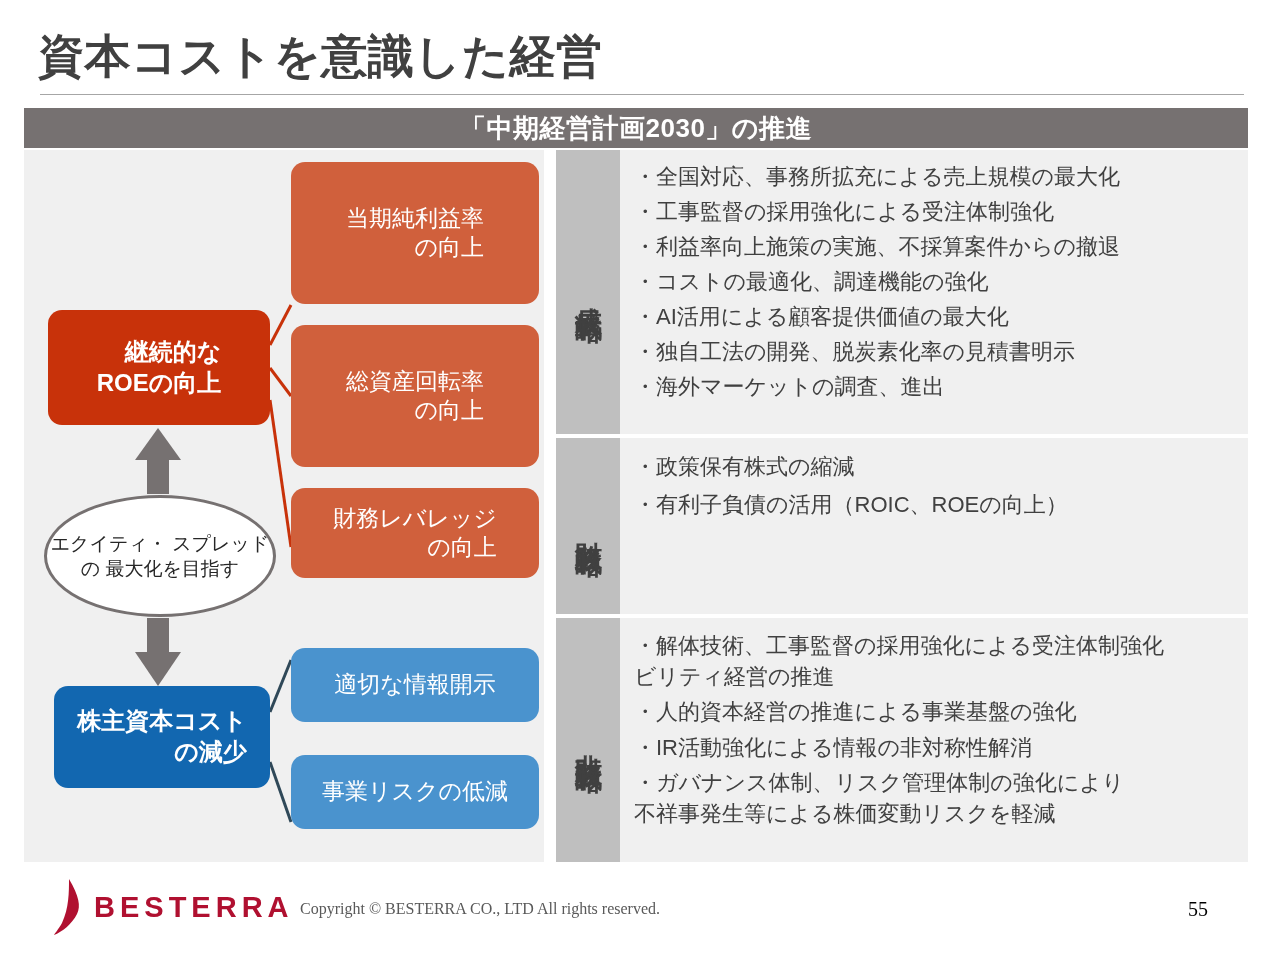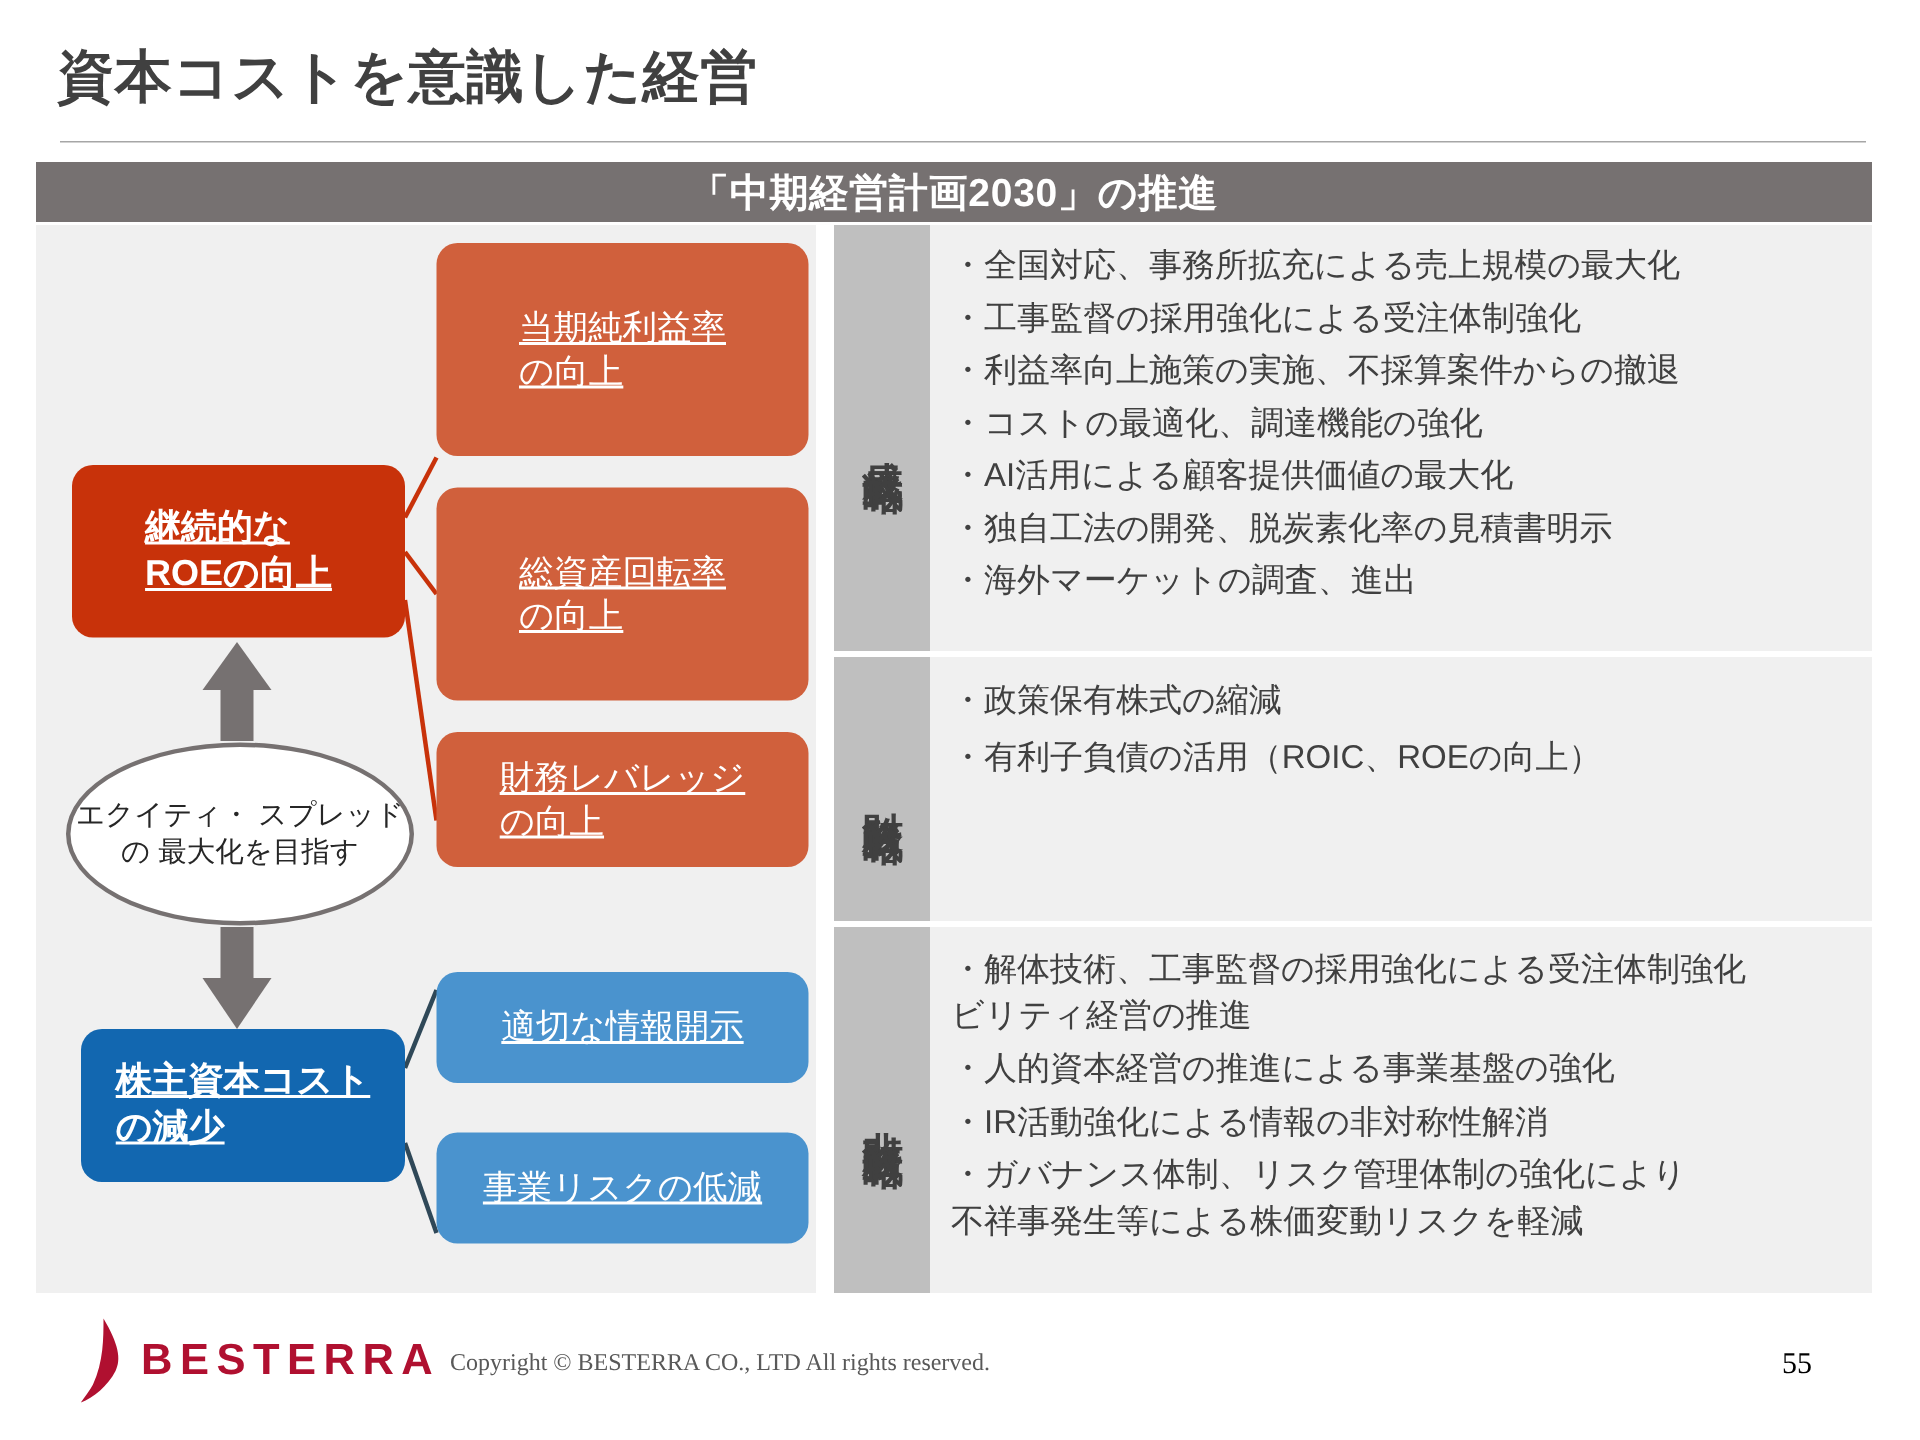--- a/index.html
+++ b/index.html
@@ -14,21 +14,21 @@
     overflow: hidden;
     font-family: "Liberation Sans", "DejaVu Sans", sans-serif;
     color: #404040;
   }
 
   
   #slide-title {
     position: absolute;
     left: 38px;
     top: 26px;
-    font-size: 38px;
+    font-size: 46px;
     font-weight: bold;
     color: #404040;
     letter-spacing: 0.5px;
     white-space: nowrap;
   }
   #title-rule {
     position: absolute;
     left: 40px;
     top: 94px;
     width: 1204px;
@@ -64,27 +64,26 @@
     height: 712px;
     background: #f0f0f0;
   }
 
   .node {
     position: absolute;
     border-radius: 14px;
     display: flex;
     align-items: center;
     justify-content: center;
-    text-align: left;
+    text-align: right;
     color: #ffffff;
     line-height: 1.28;
     box-sizing: border-box;
     padding: 4px 8px;
     z-index: 3;
-    text-decoration: underline;
   }
   .node .ln { display: block; }
 
   #node-roe {
     left: 48px;  top: 310px;
     width: 222px; height: 115px;
     background: #C8320A;
     font-size: 24px;
     font-weight: bold;
   }

